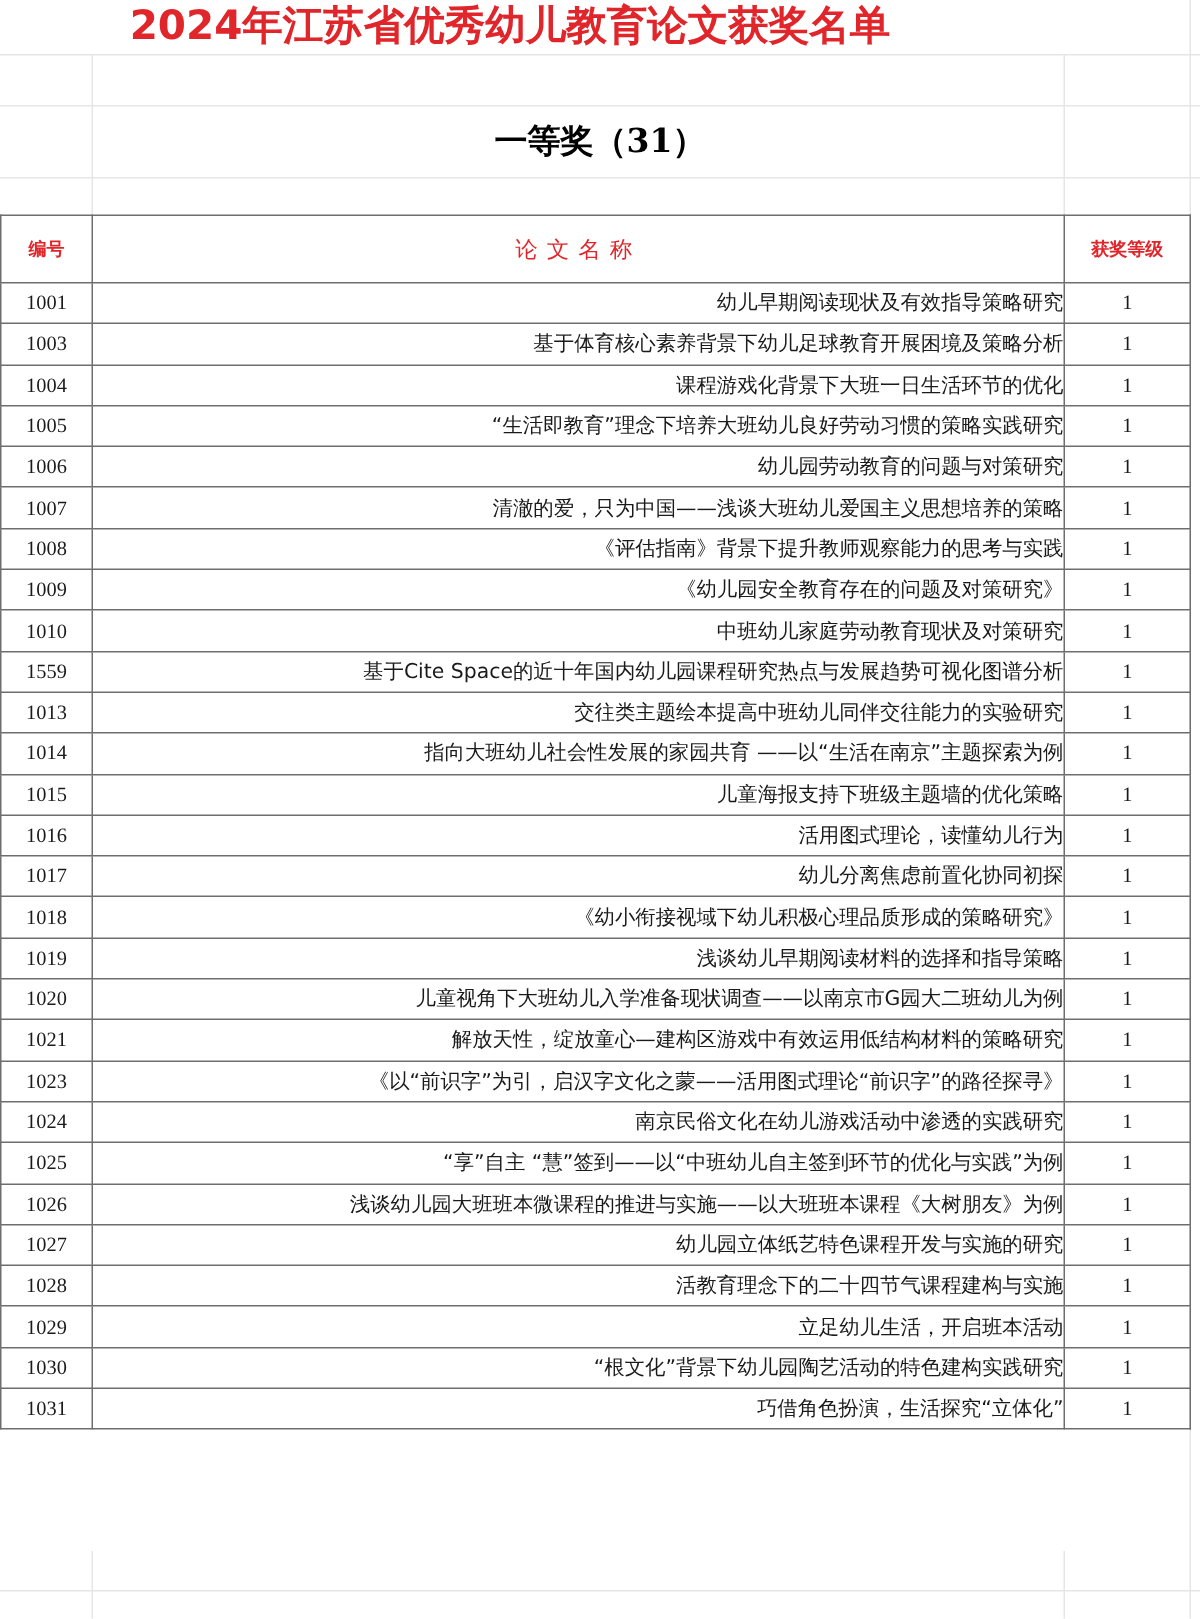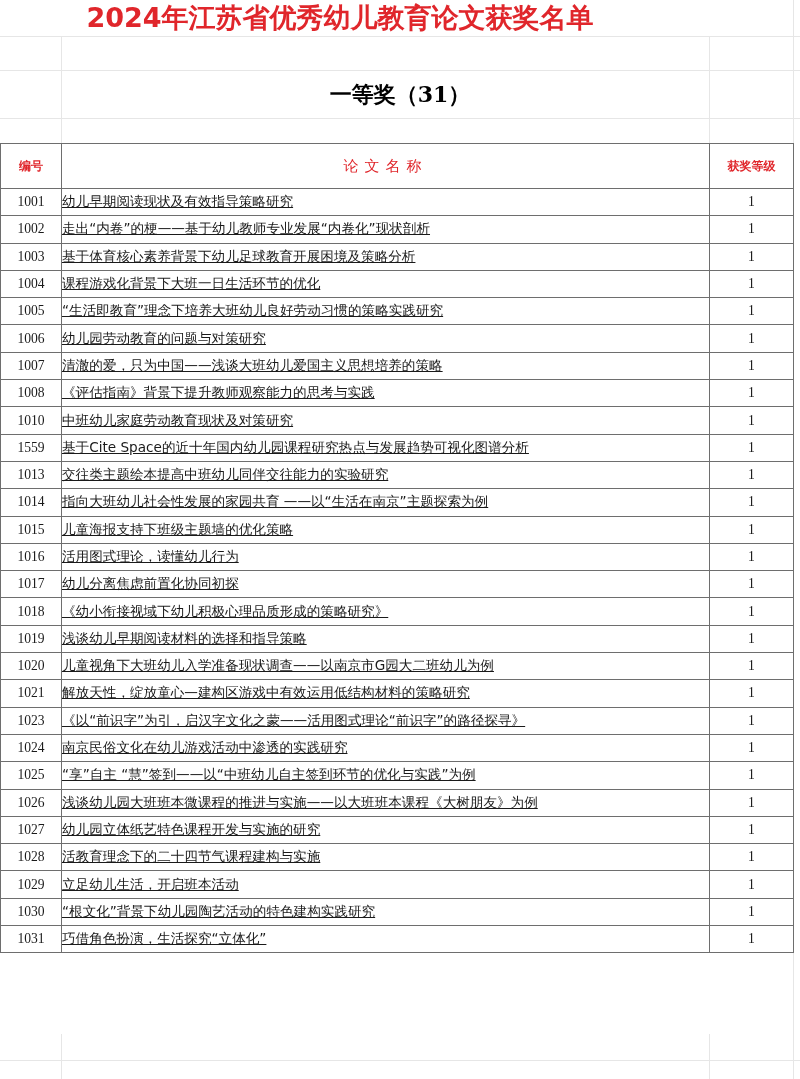--- a/index.html
+++ b/index.html
@@ -8,21 +8,21 @@
   .title { position:absolute; left:0; top:0; width:680px; height:36px; text-align:center; color:#e0262b; font-weight:bold; font-size:27px; line-height:36px; letter-spacing:0px; }
   .gridline-h { position:absolute; left:0; width:800px; height:1px; background:#e6e6e6; }
   .gridline-v { position:absolute; width:1px; background:#e6e6e6; }
   .section { position:absolute; left:0; top:70px; width:800px; height:48px; text-align:center; color:#000000; font-weight:bold; font-size:22px; line-height:48px; font-family:"DejaVu Serif", serif; }
   table.list { position:absolute; left:0; top:143px; width:793px; border-collapse:collapse; table-layout:fixed; }
   table.list td, table.list th { border:1px solid #6e6e6e; padding:0; }
   table.list th { height:44px; color:#e0262b; font-weight:bold; font-size:12px; }
   table.list th.name { letter-spacing:6px; font-weight:normal; font-size:15px; }
   table.list td { height:26.3px; font-size:13.6px; color:#1a1a1a; white-space:nowrap; overflow:hidden; }
   td.id { text-align:center; font-family:"Liberation Serif", serif; font-size:14.5px; }
-  td.title-cell { text-align:left; padding-left:3px;text-decoration:underline; }
+  td.title-cell { text-align:right; padding-left:3px; }
   td.grade { text-align:center; font-family:"Liberation Serif", serif; font-size:14.5px; }
   col.c1 { width:61px; } col.c2 { width:648px; } col.c3 { width:84px; }
 </style>
 </head>
 <body>
 
 <div class="sheet">
 
   <div class="gridline-h" style="top:36px"></div>
   <div class="gridline-h" style="top:70px"></div>
@@ -50,25 +50,20 @@
         <th>获奖等级</th>
       </tr>
     </thead>
     <tbody id="rows">
         <tr>
           <td class="id">1001</td>
           <td class="title-cell">幼儿早期阅读现状及有效指导策略研究</td>
           <td class="grade">1</td>
         </tr>
         <tr>
-          <td class="id">1002</td>
-          <td class="title-cell">走出“内卷”的梗——基于幼儿教师专业发展“内卷化”现状剖析</td>
-          <td class="grade">1</td>
-        </tr>
-        <tr>
           <td class="id">1003</td>
           <td class="title-cell">基于体育核心素养背景下幼儿足球教育开展困境及策略分析</td>
           <td class="grade">1</td>
         </tr>
         <tr>
           <td class="id">1004</td>
           <td class="title-cell">课程游戏化背景下大班一日生活环节的优化</td>
           <td class="grade">1</td>
         </tr>
         <tr>
@@ -82,20 +77,25 @@
           <td class="grade">1</td>
         </tr>
         <tr>
           <td class="id">1007</td>
           <td class="title-cell">清澈的爱，只为中国——浅谈大班幼儿爱国主义思想培养的策略</td>
           <td class="grade">1</td>
         </tr>
         <tr>
           <td class="id">1008</td>
           <td class="title-cell">《评估指南》背景下提升教师观察能力的思考与实践</td>
+          <td class="grade">1</td>
+        </tr>
+        <tr>
+          <td class="id">1009</td>
+          <td class="title-cell">《幼儿园安全教育存在的问题及对策研究》</td>
           <td class="grade">1</td>
         </tr>
         <tr>
           <td class="id">1010</td>
           <td class="title-cell">中班幼儿家庭劳动教育现状及对策研究</td>
           <td class="grade">1</td>
         </tr>
         <tr>
           <td class="id">1559</td>
           <td class="title-cell">基于Cite Space的近十年国内幼儿园课程研究热点与发展趋势可视化图谱分析</td>

